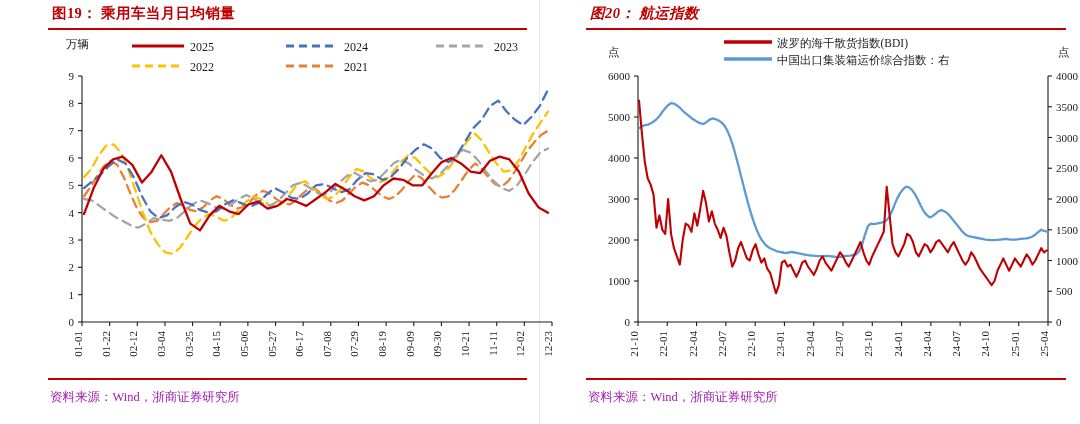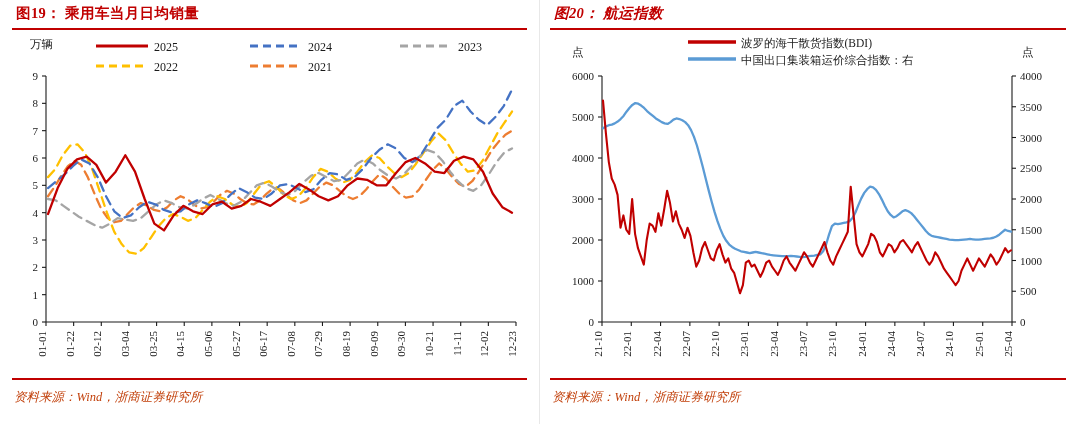--- a/index.html
+++ b/index.html
@@ -4,21 +4,21 @@
 <style>
   * { box-sizing: border-box; }
   html, body {
     margin: 0; padding: 0;
     width: 1080px; height: 424px;
     background: #ffffff;
     font-family: "Liberation Serif", "DejaVu Serif", serif;
     overflow: hidden;
   }
   #root { position: relative; width: 1080px; height: 424px; display: flex; }
-  .panel { position: relative; width: 613px; height: 424px; padding: 4px; }
+  .panel { position: relative; width: 613px; height: 424px; padding: 4px; margin-left: 36px; }
   .panel.left  { border-right: 1px solid #e8e8e8; }
 
   .fig-title {
     position: absolute; left: 16px; top: 4px;
     font-size: 14.5px; font-weight: bold; color: #c00000;
     white-space: nowrap; letter-spacing: .4px;
   }
   .panel.right .fig-title { left: 14px; font-style: italic; }
   .title-rule {
     position: absolute; left: 12px; right: 12px; top: 28px;
@@ -28,21 +28,21 @@
 
   .chart-area { position: absolute; left: 0; top: 30px; width: 540px; height: 340px; }
 
   .src-rule {
     position: absolute; left: 12px; right: 12px; bottom: 44px;
     height: 1.6px; background: #c00000;
   }
   .panel.right .src-rule { left: 10px; right: 14px; }
   .src-text {
     position: absolute; left: 14px; bottom: 18px;
-    font-size: 12.5px; color: #c2410c; white-space: nowrap; font-style: italic;
+    font-size: 12.5px; color: #a21caf; white-space: nowrap;
   }
   .panel.right .src-text { left: 12px; }
 
   svg { display: block; }
   text { font-family: "Liberation Serif", "DejaVu Serif", serif; fill: #1a1a1a; }
   .axis-line { stroke: #1a1a1a; stroke-width: 1.1; fill: none; }
   .tick { stroke: #1a1a1a; stroke-width: 1.1; }
   .ticklabel { font-size: 11px; }
   .ticklabel-rot { font-size: 11px; }
   .unitlabel { font-size: 11.5px; }

